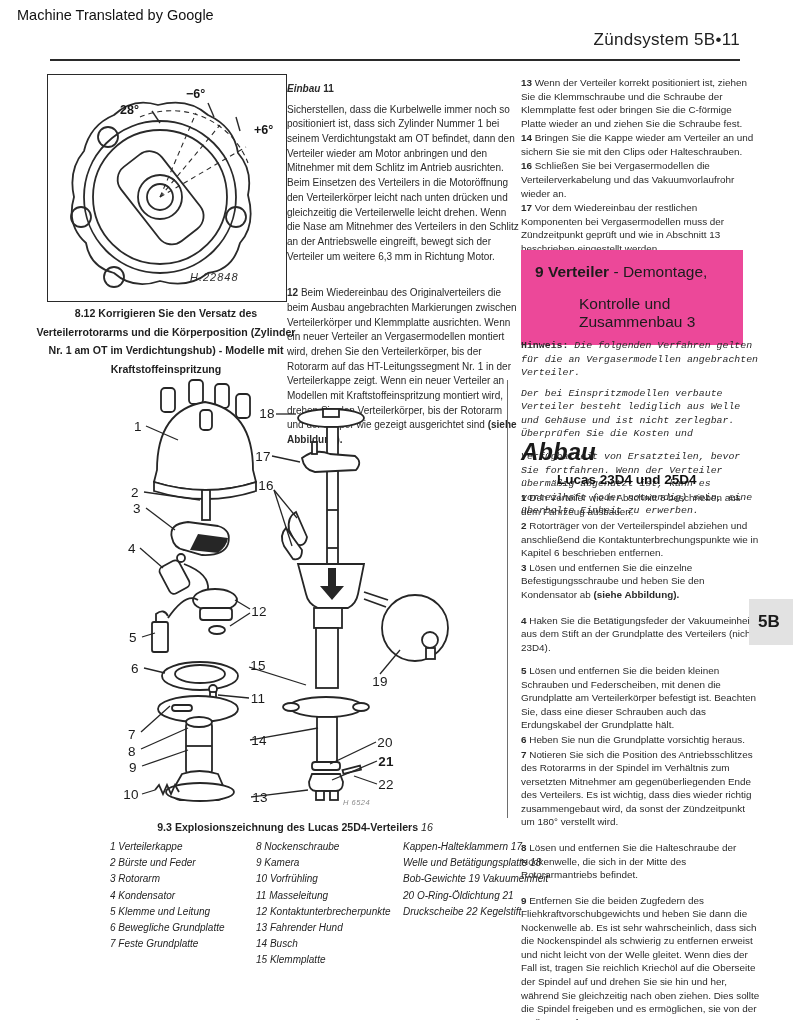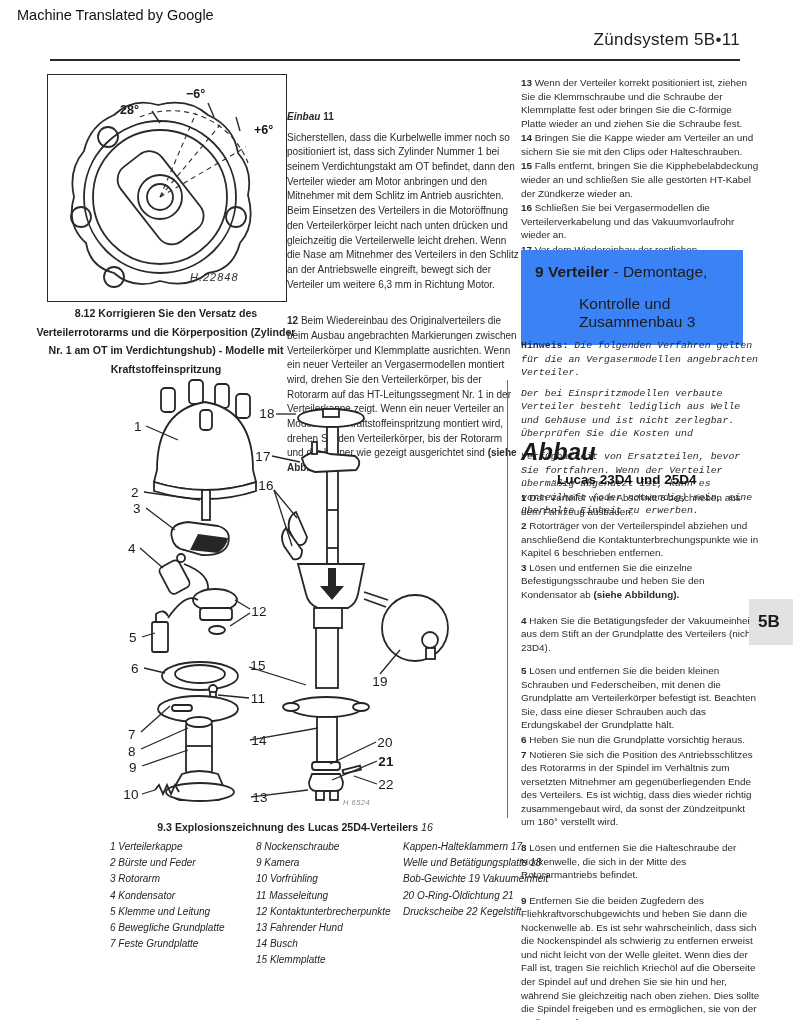--- a/index.html
+++ b/index.html
@@ -9,21 +9,21 @@
   .note{font-size:14.5px;color:#111;}
   .pgtitle{font-size:17px;text-align:right;letter-spacing:.3px;color:#222;}
   .rule{background:#2a2a2a;}
   .figbox{border:1.6px solid #2a2a2a;background:#fff;}
   .cap{font-weight:bold;font-size:10.6px;text-align:center;line-height:1.75;color:#1f1f1f;}
   .body10{font-size:10px;line-height:1.47;text-align:left;}
   .body10 p{margin:0 0 2px 0;}
   .colR{font-size:9.9px;line-height:1.37;}
   .colR p{margin:0;}
   .ital{font-style:italic;}
-  .secbox{background:#3b82f6;padding:13px 12px 14px 14px;font-size:15.5px;color:#1c1c1c;}
+  .secbox{background:#ec4899;padding:13px 12px 14px 14px;font-size:15.5px;color:#1c1c1c;}
   .secbox .l2{margin-top:14px;padding-left:44px;}
   .abbauH{font-size:24px;font-weight:bold;font-style:italic;color:#1a1a1a;}
   .subH{font-size:13.5px;font-weight:bold;margin:6px 0 4px 0;color:#111;padding-left:36px;}
   .steps p{margin:0 0 1px 0;}
   .gap10{margin-top:10px !important;}
   .gap12{margin-top:12px !important;}
   .callout{position:absolute;transform:translate(-50%,-50%);font-size:13.5px;color:#1b1b1b;
            font-weight:400;letter-spacing:.3px;}
   .anglbl{position:absolute;font-weight:bold;font-size:12.5px;color:#161616;}
   .codelbl{position:absolute;font-style:italic;font-size:11px;color:#2f2f2f;letter-spacing:1px;}
@@ -74,29 +74,28 @@
       </g>
     </svg>
     <span class="anglbl" style="left:72px;top:28px;">28°</span>
     <span class="anglbl" style="left:138px;top:12px;">−6°</span>
     <span class="anglbl" style="left:206px;top:48px;">+6°</span>
     <span class="codelbl" style="left:142px;top:196px;">H.22848</span>
   </div>
   <div class="abs cap" style="left:36px;top:304px;width:260px;">8.12 Korrigieren Sie den Versatz des Verteilerrotorarms und die Körperposition (Zylinder Nr. 1 am OT im Verdichtungshub) - Modelle mit Kraftstoffeinspritzung</div>
 
   <div class="abs body10" style="left:287px;top:82px;width:233px;">
-    <p style="margin-bottom:6px;margin-top:28px;"><b><i>Einbau</i> <span>11</span></b></p>
+    <p style="margin-bottom:6px;"><b><i>Einbau</i> <span>11</span></b></p>
     <p>Sicherstellen, dass die Kurbelwelle immer noch so positioniert ist, dass sich Zylinder Nummer 1 bei seinem Verdichtungstakt am OT befindet, dann den Verteiler wieder am Motor anbringen und den Mitnehmer mit dem Schlitz im Antrieb ausrichten. Beim Einsetzen des Verteilers in die Motoröffnung den Verteilerkörper leicht nach unten drücken und gleichzeitig die Verteilerwelle leicht drehen. Wenn die Nase am Mitnehmer des Verteilers in den Schlitz an der Antriebswelle eingreift, bewegt sich der Verteiler um weitere 6,3 mm in Richtung Motor.</p>
     <p style="margin-top:22px;"><b>12</b> <span>Beim Wiedereinbau des Originalverteilers die beim Ausbau angebrachten Markierungen zwischen Verteilerkörper und Klemmplatte ausrichten. Wenn ein neuer Verteiler an Vergasermodellen montiert wird, drehen Sie den Verteilerkörper, bis der Rotorarm auf das HT-Leitungssegment Nr. 1 in der Verteilerkappe zeigt. Wenn ein neuer Verteiler an Modellen mit Kraftstoffeinspritzung montiert wird, drehen Sie den Verteilerkörper, bis der Rotorarm und der Körper wie gezeigt ausgerichtet sind </span><b>(siehe Abbildung).</b></p>
   </div>
 
   <div class="abs colR steps" style="left:521px;top:76px;width:238px;">
     <p><b>13</b><span> Wenn der Verteiler korrekt positioniert ist, ziehen Sie die Klemmschraube und die Schraube der Klemmplatte fest oder bringen Sie die C-förmige Platte wieder an und ziehen Sie die Schraube fest.</span></p>
     <p><b>14</b><span> Bringen Sie die Kappe wieder am Verteiler an und sichern Sie sie mit den Clips oder Halteschrauben.</span></p>
-    <p><b>15</b><span> Falls entfernt, bringen Sie die Kipphebelabdeckung wieder an und schließen Sie alle gestörten HT-Kabel der Zündkerze wieder an.</span></p>
     <p><b>16</b><span> Schließen Sie bei Vergasermodellen die Verteilerverkabelung und das Vakuumvorlaufrohr wieder an.</span></p>
     <p><b>17</b><span> Vor dem Wiedereinbau der restlichen Komponenten bei Vergasermodellen muss der Zündzeitpunkt geprüft und wie in Abschnitt 13 beschrieben eingestellt werden.</span></p>
   </div>
 
   <div class="abs secbox" style="left:521px;top:250px;width:196px;">
     <div><b>9 Verteiler</b><span> - Demontage,</span></div>
     <div class="l2">Kontrolle und Zusammenbau 3</div>
   </div>
 
   <div class="abs colR" style="left:521px;top:339px;width:240px;font-family:Liberation Mono, monospace;">

